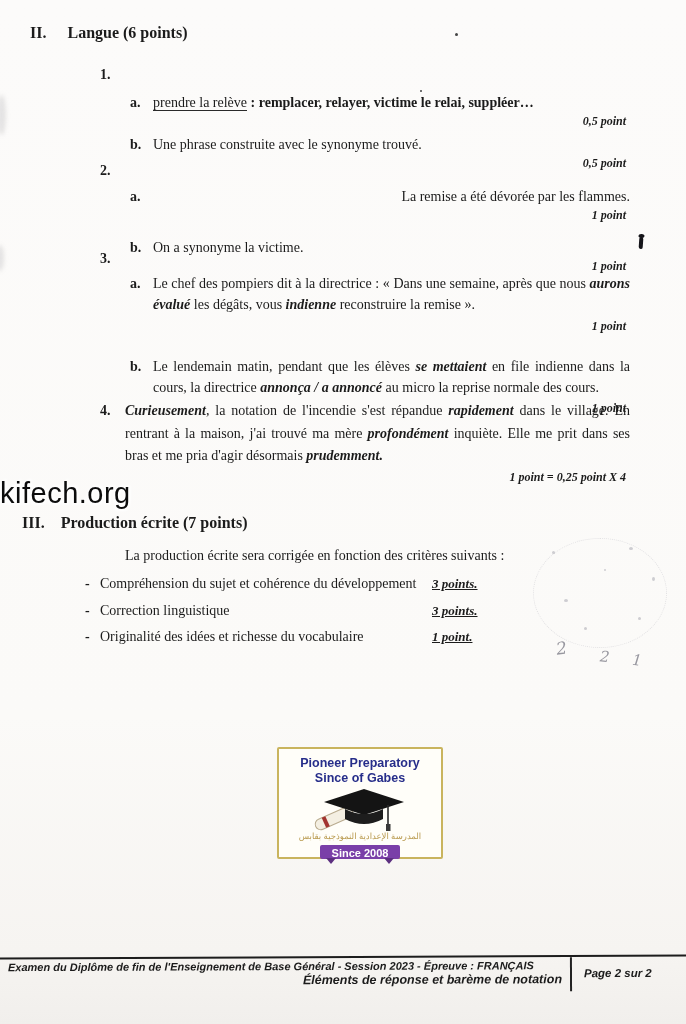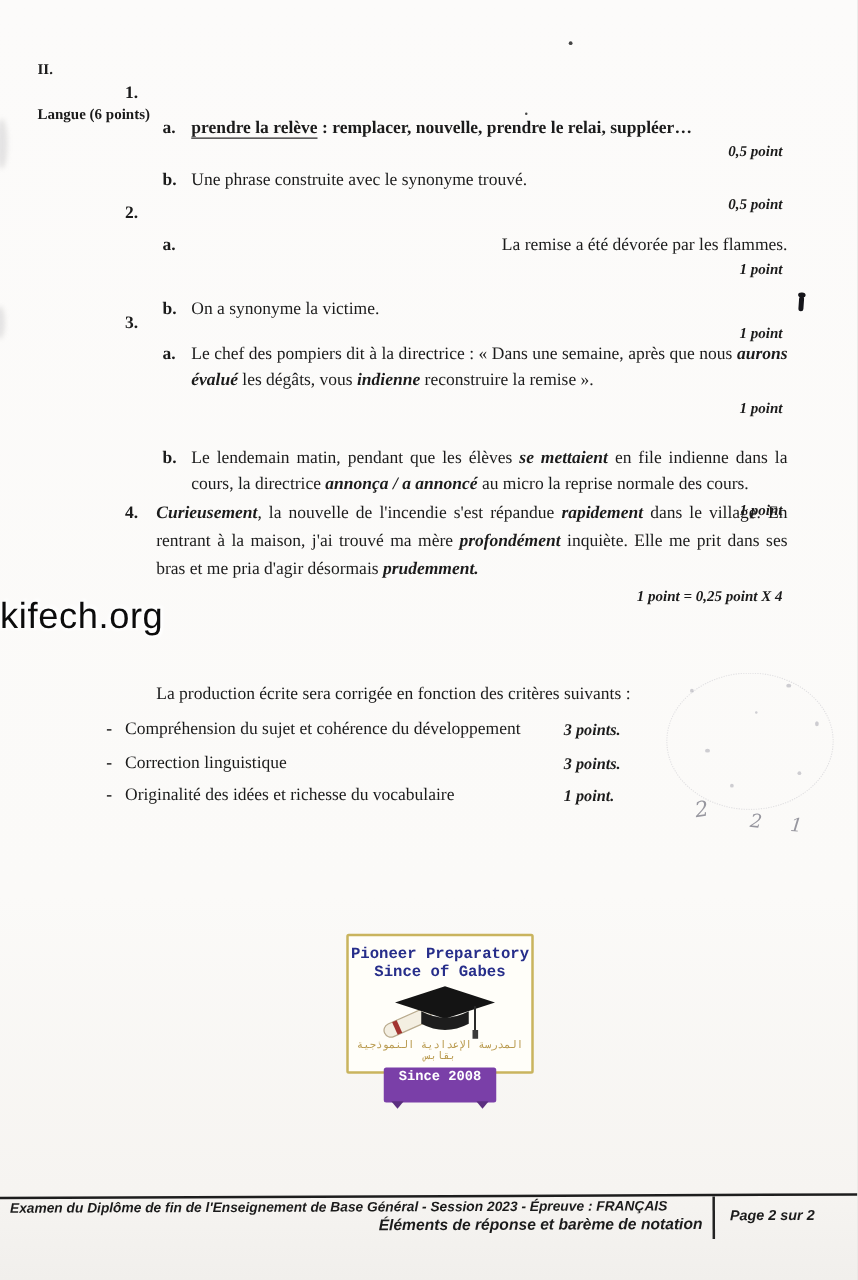--- a/index.html
+++ b/index.html
@@ -7,71 +7,71 @@
     position:relative;width:686px;height:1024px;margin:0 auto;
     background:linear-gradient(180deg,#fcfbfa 0%,#fbfaf8 70%,#f6f4f1 93%,#f1efec 100%);
     font-family:"Liberation Serif", serif;color:#1b1b1b;overflow:hidden;
   }
   
   .smudge{position:absolute;background:rgba(120,120,125,.18);filter:blur(2px);border-radius:50%;}
   .speck{position:absolute;background:#444;border-radius:50%;}
 
   
   .sec-head{position:absolute;display:flex;font-weight:bold;}
-  #h-langue{left:30px;top:48px;font-size:12px;gap:21px;flex-direction:column;}
+  #h-langue{left:30px;top:24px;font-size:16px;gap:21px;}
   #h-prod{left:22px;top:514px;font-size:16px;gap:16px;}
 
   .qblock{position:absolute;left:100px;width:530px;font-size:14px;line-height:21px;}
   .q-num{font-weight:bold;}
   .sub{display:flex;margin-left:30px;}
   .sub .lab{font-weight:bold;width:23px;flex:0 0 23px;}
   .sub .txt{flex:1;text-align:justify;}
   .pts{text-align:right;padding-right:4px;font-style:italic;font-weight:bold;font-size:12px;line-height:16px;}
   .bolded{font-weight:bold;}
-  .term{font-weight:bold;border-bottom:1.5px solid #2a2a2a;}
+  .term{font-weight:normal;border-bottom:1.5px solid #2a2a2a;}
   .bi{font-weight:bold;font-style:italic;}
   .q4wrap{display:flex;}
   .q4wrap .q-num{width:25px;flex:0 0 25px;}
   .q4wrap .par{flex:1;text-align:justify;line-height:22.5px;}
 
   
   .watermark{
     position:absolute;left:0;right:0;top:477px;text-align:left;
     font-family:"Liberation Sans", sans-serif;font-weight:normal;font-size:29px;color:#0c0c0c;
     text-shadow:0 0 3px #fff,0 0 5px #fff,2px 2px 2px rgba(255,255,255,.9),-2px 2px 3px #fff,2px -2px 3px #fff;
     letter-spacing:.5px;
   }
 
   
   .intro{position:absolute;left:125px;top:548px;font-size:14px;}
   .criteria{position:absolute;left:85px;top:576px;width:545px;}
   .crit-row{position:relative;height:26.5px;font-size:14px;}
   .crit-row .dash{display:inline-block;width:15px;font-weight:bold;}
-  .crit-row .cpts{position:absolute;left:366px;top:0;font-style:italic;font-weight:bold;font-size:13px;}
+  .crit-row .cpts{position:absolute;left:347px;top:0;font-style:italic;font-weight:bold;font-size:13px;text-decoration:underline;}
 
   
   .stamp{position:absolute;left:533px;top:538px;width:132px;height:108px;
     border:1.5px dotted rgba(110,110,130,.22);border-radius:50%;opacity:.8;}
   .stamp span{position:absolute;background:rgba(90,90,110,.35);border-radius:50%;}
   .hand{position:absolute;color:rgba(70,70,85,.55);font-style:italic;font-family:"DejaVu Serif",serif;}
   .inkmark{position:absolute;left:639px;top:237px;width:4px;height:12px;background:#15151a;border-radius:2px;transform:rotate(4deg);}
   .inkmark::after{content:"";position:absolute;left:-1px;top:-3px;width:6px;height:4px;background:#15151a;border-radius:50%;}
 
   
   .logo{
-    position:absolute;left:277px;top:747px;width:150px;height:112px;background:#fffef9;
+    position:absolute;left:277px;top:747px;width:166px;height:112px;background:#fffef9;
     border:2.5px solid #c9b45e;border-radius:2px;text-align:center;
-    font-family:Liberation Mono, monospace;box-sizing:border-box;
+    font-family:Liberation Sans, sans-serif;box-sizing:border-box;
   }
   .logo .l1,.logo .l2{font-weight:bold;font-size:12.5px;color:#272e8a;line-height:15px;}
   .logo .l1{margin-top:7px;}
   .logo .capwrap{margin-top:2px;height:46px;}
   .logo .arabic{font-size:8.5px;color:#b99a4e;direction:rtl;line-height:9px;margin-top:-2px;}
   .ribbon{display:inline-block;position:relative;margin-top:4px;background:#7a3fa8;color:#fff;
-    font-weight:bold;font-size:11px;padding:2px 12px 14px;border-radius:2px;}
+    font-weight:bold;font-size:11px;padding:2px 12px 0;border-radius:2px;}
   .ribbon::before,.ribbon::after{content:"";position:absolute;bottom:-5px;border-style:solid;}
   .ribbon::before{left:6px;border-width:6px 5px 0 5px;border-color:#5c2f80 transparent transparent transparent;}
   .ribbon::after{right:6px;border-width:6px 5px 0 5px;border-color:#5c2f80 transparent transparent transparent;}
 
   
   .footer{position:absolute;left:0;top:956px;width:686px;font-family:"Liberation Sans", sans-serif;}
   .f-rule{height:2px;background:#1d1d1d;transform:rotate(-.25deg);}
   .f-body{display:flex;transform:rotate(-.2deg);}
   .f-left{width:570px;flex:0 0 570px;padding:2px 8px 0 8px;box-sizing:border-box;}
   .f-l1{font-style:italic;font-weight:bold;font-size:11px;white-space:nowrap;}
@@ -92,21 +92,21 @@
 
   <div class="sec-head" id="h-langue">
     <span>II.</span>
     <span>Langue (6 points)</span>
   </div>
 
   <div class="qblock" style="top:64px;">
     <div class="q-num">1.</div>
     <div class="sub" style="margin-top:7px;">
       <span class="lab">a.</span>
-      <span class="txt"><span class="term">prendre la relève</span><span class="bolded"> : remplacer, nouvelle, prendre le relai, suppléer…</span></span>
+      <span class="txt"><span class="term">prendre la relève</span><span class="bolded"> : remplacer, relayer, victime le relai, suppléer…</span></span>
     </div>
     <div class="pts">0,5 point</div>
     <div class="sub" style="margin-top:5px;">
       <span class="lab">b.</span>
       <span class="txt" style="text-align:left;">Une phrase construite avec le synonyme trouvé.</span>
     </div>
     <div class="pts">0,5 point</div>
   </div>
 
   <div class="qblock" style="top:160px;">
@@ -133,27 +133,31 @@
     <div class="sub" style="margin-top:22px;">
       <span class="lab">b.</span>
       <span class="txt"><span>Le lendemain matin, pendant que les élèves </span><span class="bi">se mettaient</span><span> en file indienne dans la cours, la directrice </span><span class="bi">annonça / a annoncé</span><span> au micro la reprise normale des cours.</span></span>
     </div>
     <div class="pts" style="margin-top:2px;">1 point</div>
   </div>
 
   <div class="qblock" style="top:400px;">
     <div class="q4wrap">
       <span class="q-num">4.</span>
-      <span class="par"><span class="bi">Curieusement</span><span>, la nouvelle de l'incendie s'est répandue </span><span class="bi">rapidement</span><span> dans le village. En rentrant à la maison, j'ai trouvé ma mère </span><span class="bi">profondément</span><span> inquiète. Elle me prit dans ses bras et me pria d'agir désormais </span><span class="bi">prudemment.</span></span>
+      <span class="par"><span class="bi">Curieusement</span><span>, la notation de l'incendie s'est répandue </span><span class="bi">rapidement</span><span> dans le village. En rentrant à la maison, j'ai trouvé ma mère </span><span class="bi">profondément</span><span> inquiète. Elle me prit dans ses bras et me pria d'agir désormais </span><span class="bi">prudemment.</span></span>
     </div>
     <div class="pts" style="margin-top:1px;">1 point = 0,25 point X 4</div>
   </div>
 
   <div class="watermark">kifech.org</div>
 
+  <div class="sec-head" id="h-prod">
+    <span>III.</span>
+    <span>Production écrite (7 points)</span>
+  </div>
   <div class="intro">La production écrite sera corrigée en fonction des critères suivants :</div>
 
   <div class="criteria">
     <div class="crit-row">
       <span class="dash">-</span><span>Compréhension du sujet et cohérence du développement</span>
       <span class="cpts">3 points.</span>
     </div>
     <div class="crit-row">
       <span class="dash">-</span><span>Correction linguistique</span>
       <span class="cpts">3 points.</span>

